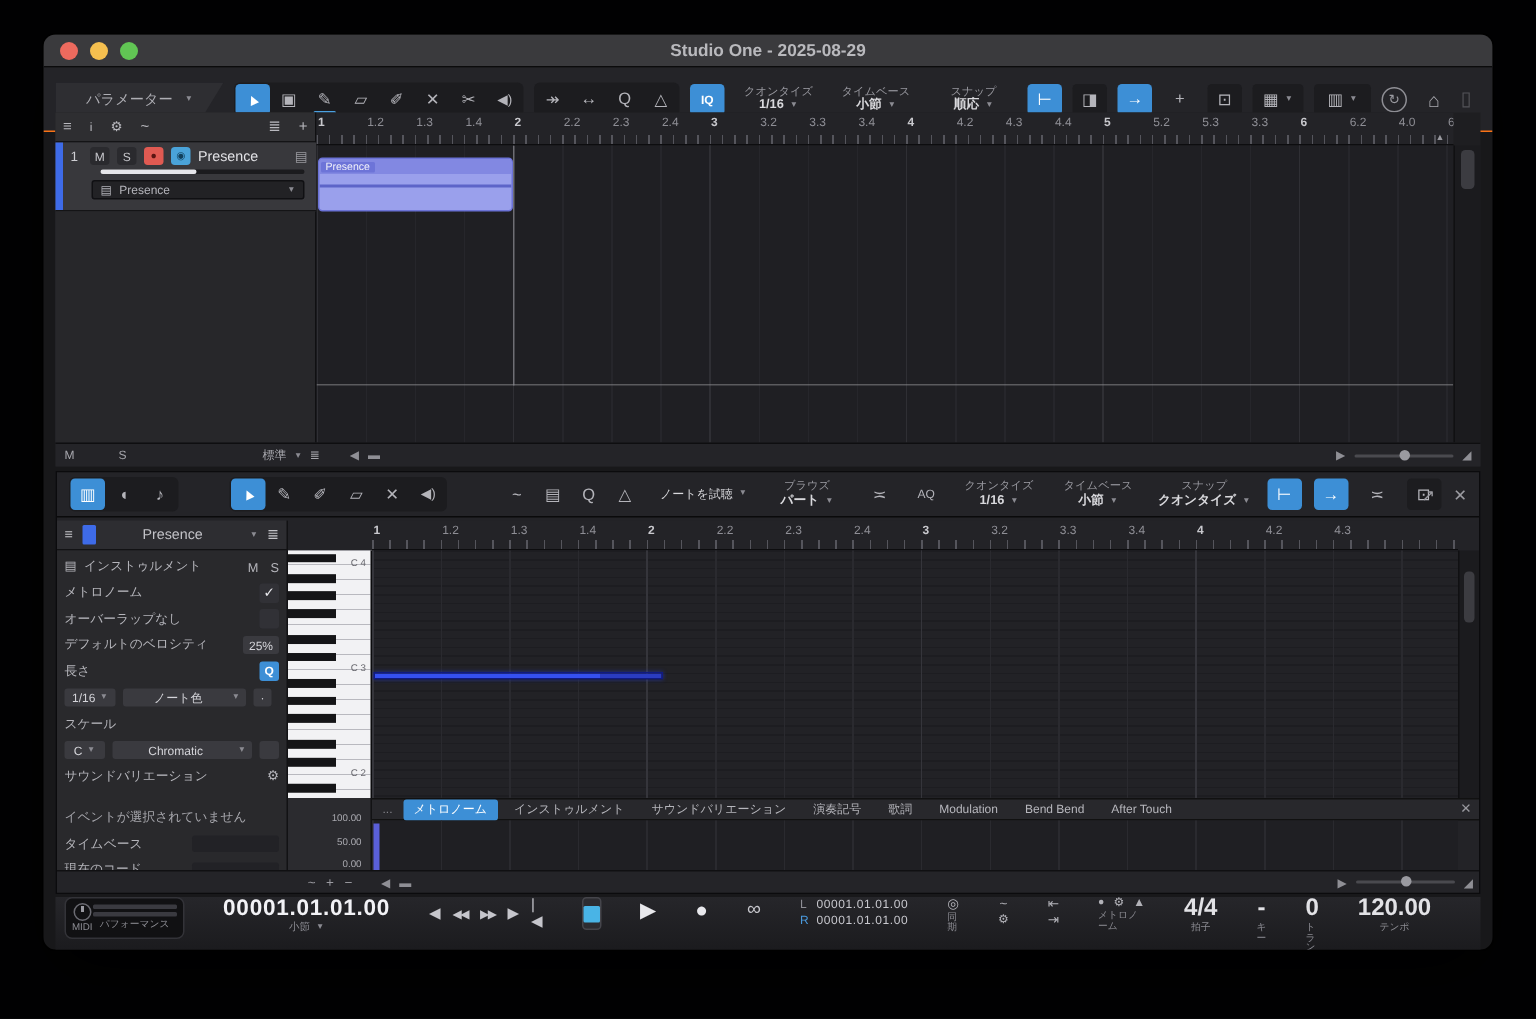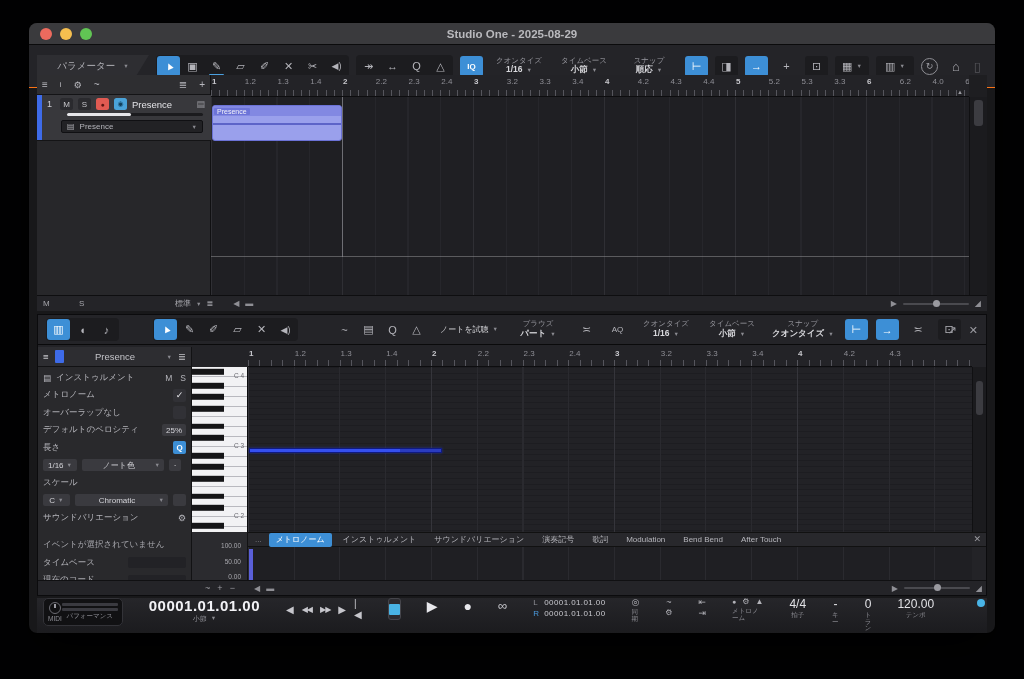--- a/index.html
+++ b/index.html
@@ -138,21 +138,21 @@
 .stopsq{width:11px;height:11px;background:#49b4e6;border-radius:1px}
 .bigg{font-size:14px;color:#e8e8ec}
 .loopg{font-size:13px;color:#c6c6cc}
 .lrblk{display:flex;flex-direction:column;gap:1px;font-size:8px;line-height:1.2}
 .lrrow{display:flex;gap:5px}
 .lrl{color:#8e8e95;width:6px}.lrl.r{color:#4a9ade}
 .lrv{color:#c9c9cf;letter-spacing:.4px}
 .tcol{display:flex;flex-direction:column;align-items:center;gap:2px;line-height:1}
 .tico{font-size:9px;color:#b2b2b8}
 .tlab{font-size:6.5px;color:#8b8b92}
-.tval{font-size:12px;font-weight:normal;color:#e2e2e6}
+.tval{font-size:16px;font-weight:bold;color:#e2e2e6}
 .irow3{display:flex;gap:6px}
 .meterblk{display:flex;flex-direction:column;gap:2px;width:64px}
 .meterthin{height:2px;background:#3c3c42;border-radius:1px}
 .meterbar{height:6px;background:#2a2a2f;border-radius:1px;position:relative;overflow:hidden}
 .meterbar .fill{position:absolute;left:0;top:0;bottom:0;width:58%;background:#3d7fa8}
 .toggle{width:21px;height:10px;background:#15333f;border-radius:6px;position:relative}
 .toggle .knob{position:absolute;right:1px;top:1px;width:8px;height:8px;border-radius:50%;background:#49b4e6}
 .pages{margin-left:auto;display:flex;align-items:center;gap:2px;height:100%}
 .page{font-size:9.5px;color:#c9c9cf;padding:12px 9px;height:100%;display:flex;align-items:center}
 .page.active{background:#3d8fd6;color:#fff;font-weight:bold}

